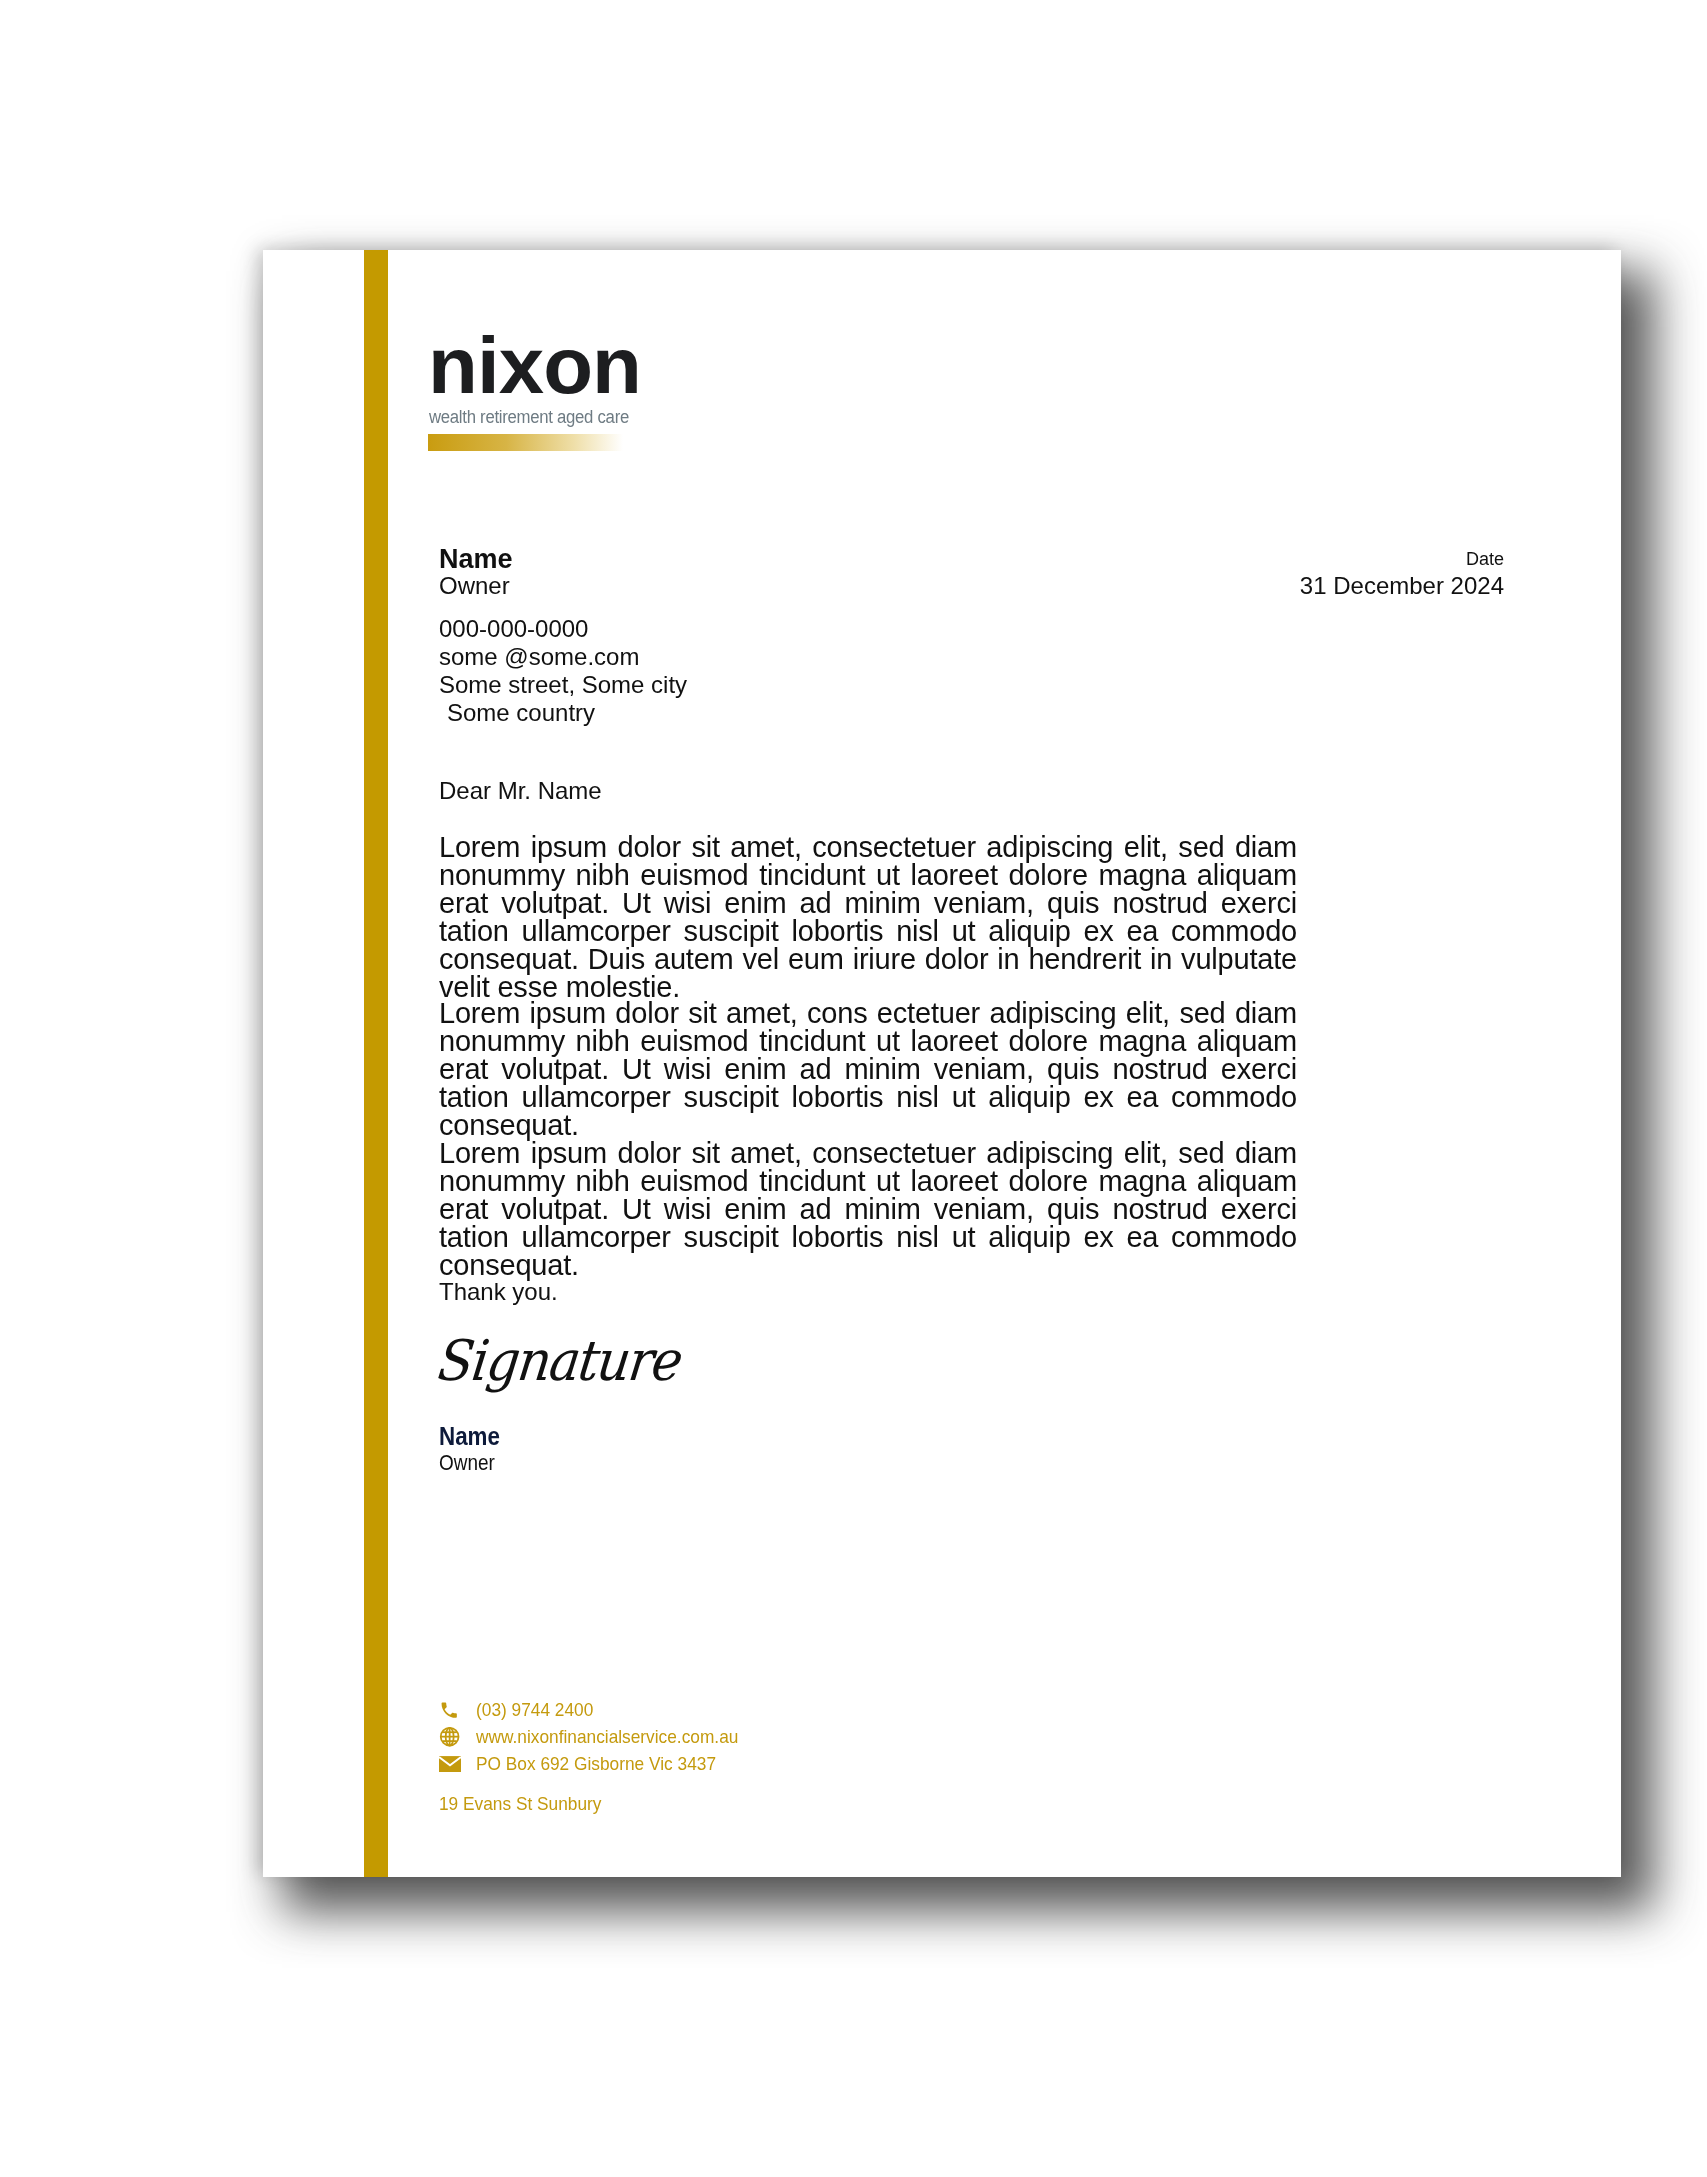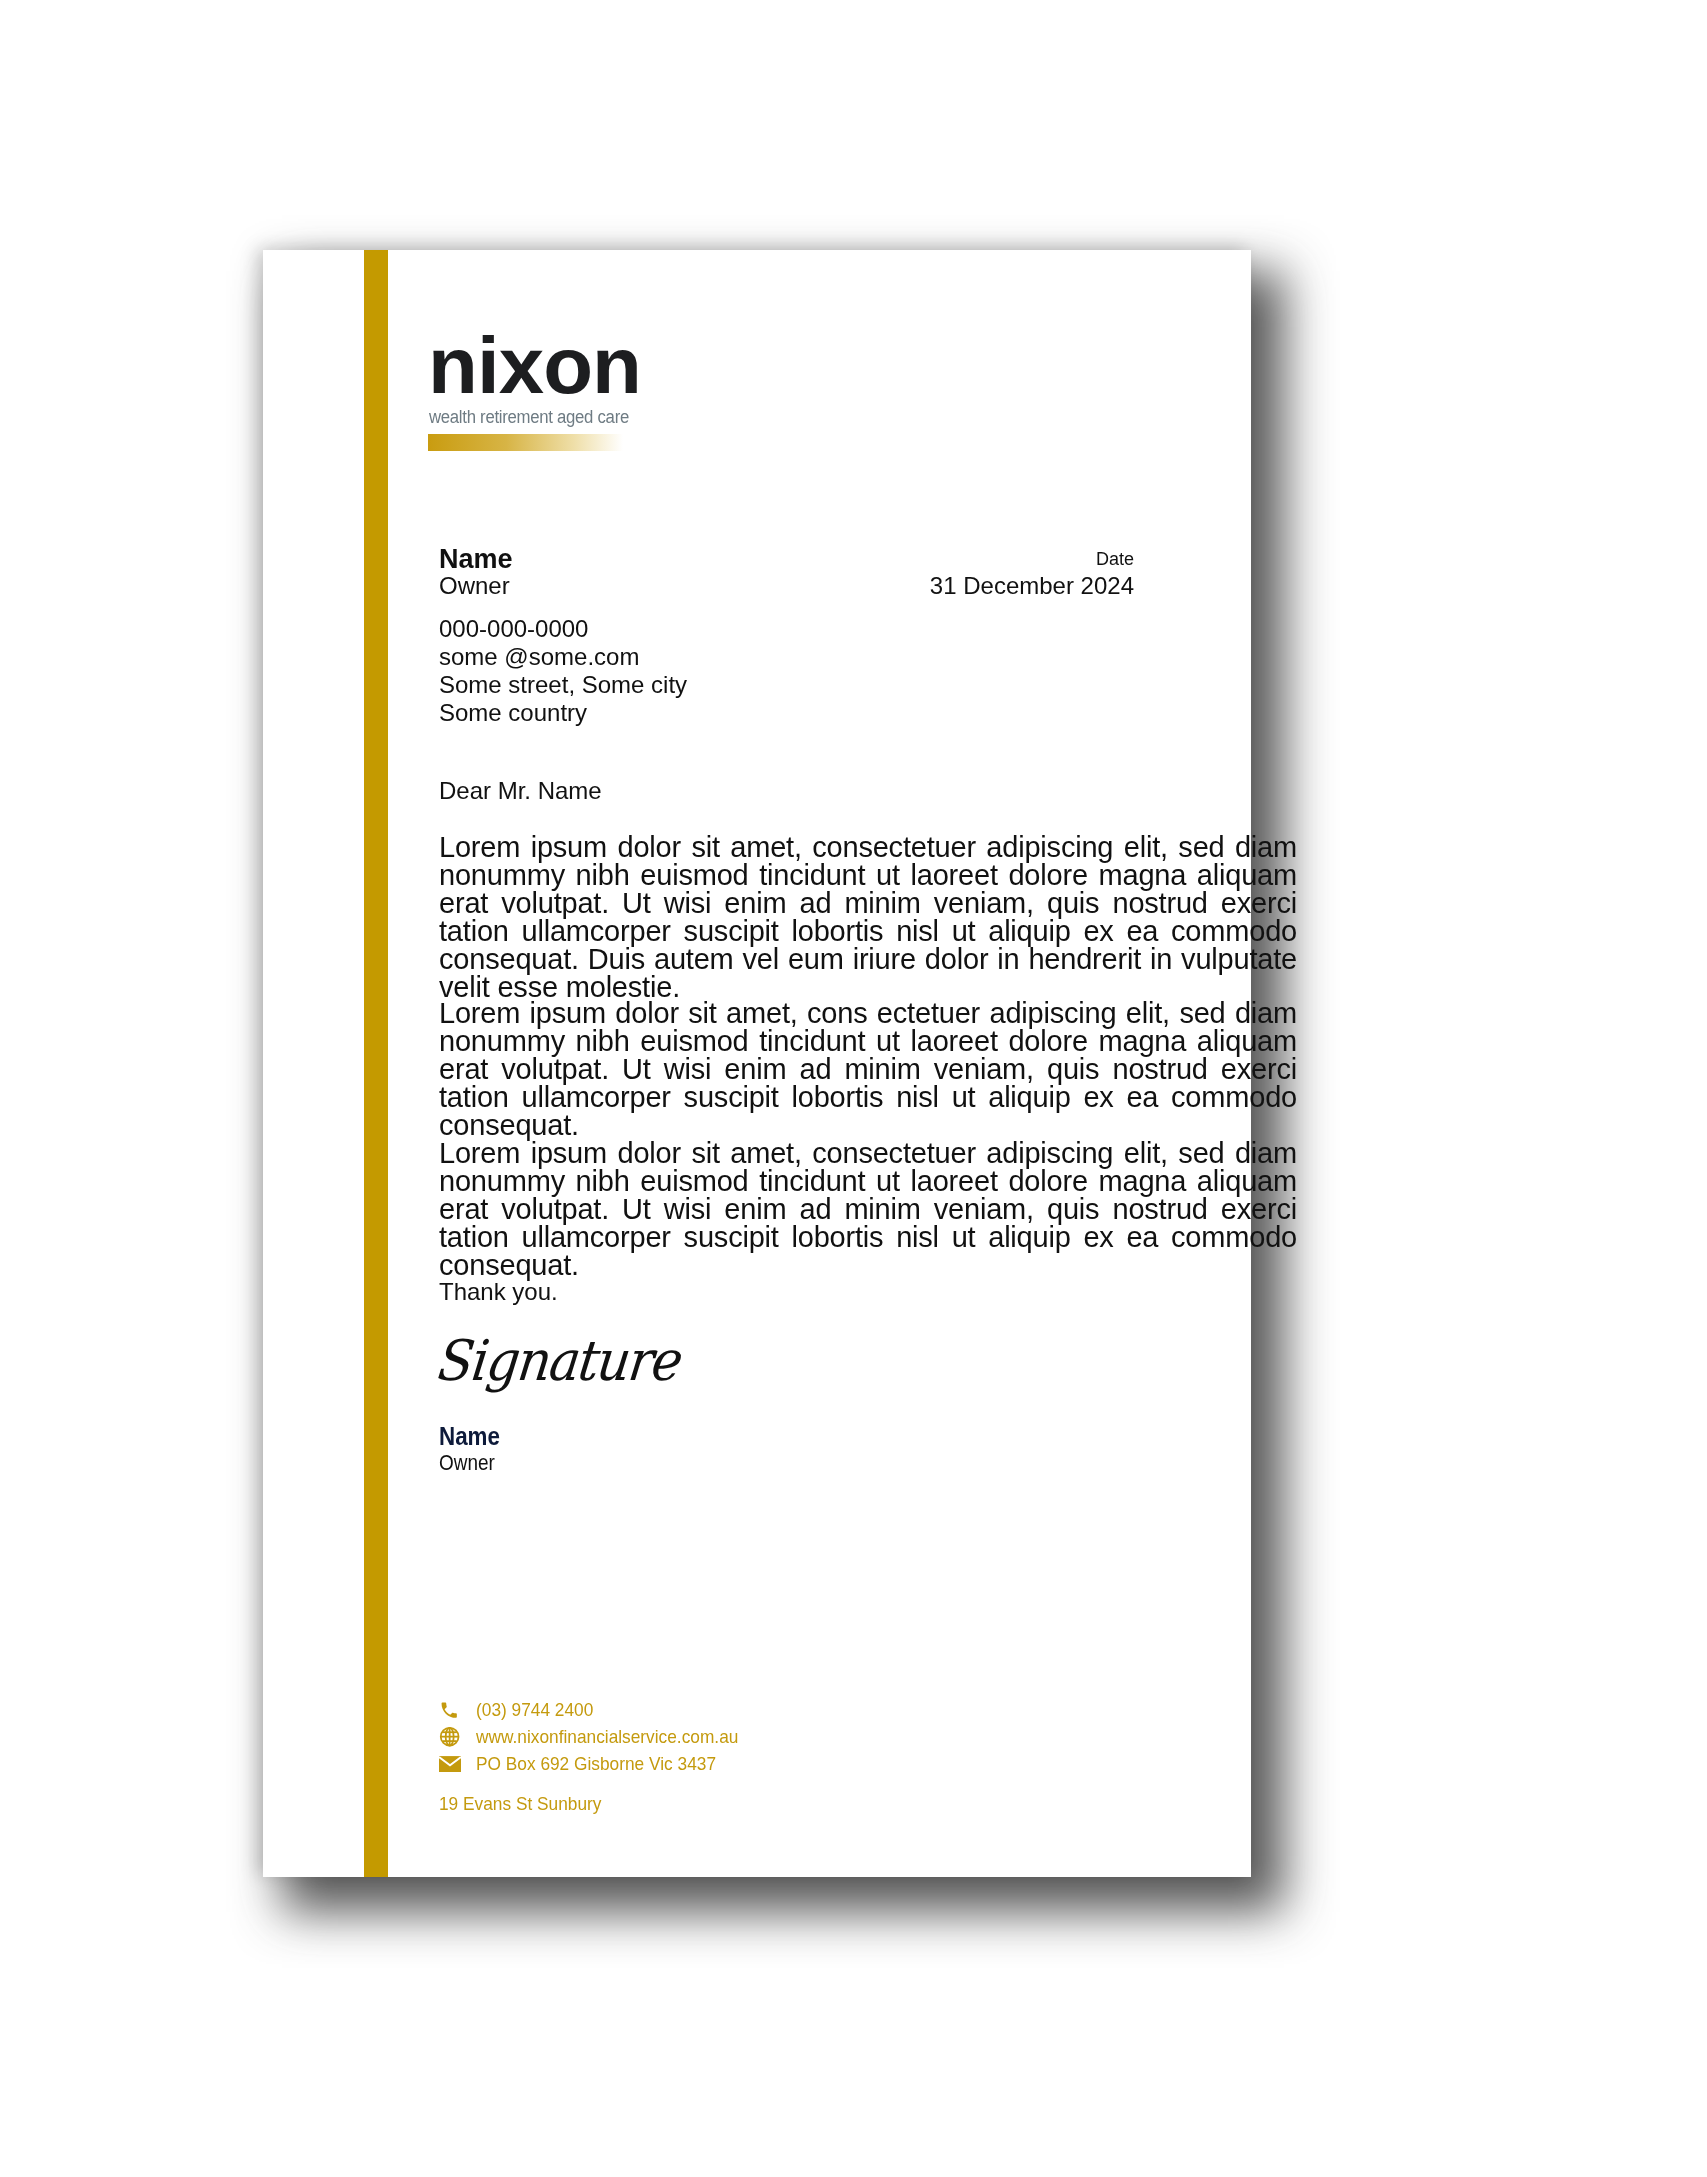--- a/index.html
+++ b/index.html
@@ -4,21 +4,21 @@
 <style>
   html, body { margin: 0; padding: 0; }
   body {
     width: 1708px; height: 2177px; background: #ffffff;
     position: relative; overflow: hidden;
     font-family: "Liberation Sans", "DejaVu Sans", sans-serif;
     color: #111;
   }
   .page {
     position: absolute; left: 263px; top: 250px;
-    width: 988px; height: 1627px; background: #fff;
+    width: 1358px; height: 1627px; background: #fff;
     box-shadow: 26px 28px 46px 7.4px rgba(40,40,40,0.78), -5.6px -1.9px 16.7px rgba(0,0,0,0.18);
   }
   .gold-bar {
     position: absolute; left: 101px; top: 0; width: 24px; height: 100%;
     background: #c49a00;
   }
   .abs { position: absolute; white-space: nowrap; }
 
   
   .logo-word {
@@ -80,21 +80,21 @@
 
   <div class="abs logo-word">nixon</div>
   <div class="abs logo-tag">wealth retirement aged care</div>
   <div class="abs logo-grad"></div>
 
   <div class="abs left-col name-bold" style="top:295px;">Name</div>
   <div class="abs left-col txt" style="top:322px;">Owner</div>
   <div class="abs left-col txt" style="top:365px;">000-000-0000</div>
   <div class="abs left-col txt" style="top:393px;">some @some.com</div>
   <div class="abs left-col txt" style="top:421px;">Some street, Some city</div>
-  <div class="abs left-col txt" style="top:449px;">Some country</div>
+  <div class="abs left-col txt" style="top:449px;margin-left:8px;">Some country</div>
 
   <div class="abs right-col" style="top:295px; font-size:18px; line-height:28px;">Date</div>
   <div class="abs right-col txt" style="top:322px;">31 December 2024</div>
 
   <div class="abs left-col txt" style="top:527px;">Dear Mr. Name</div>
 
   <div class="body-block" style="top:583px;">
     <p>Lorem ipsum dolor sit amet, consectetuer adipiscing elit, sed diam nonummy nibh euismod tincidunt ut laoreet dolore magna aliquam erat volutpat. Ut wisi enim ad minim veniam, quis nostrud exerci tation ullamcorper suscipit lobortis nisl ut aliquip ex ea commodo consequat. Duis autem vel eum iriure dolor in hendrerit in vulputate velit esse molestie.</p>
   </div>
   <div class="body-block" style="top:749px;">

